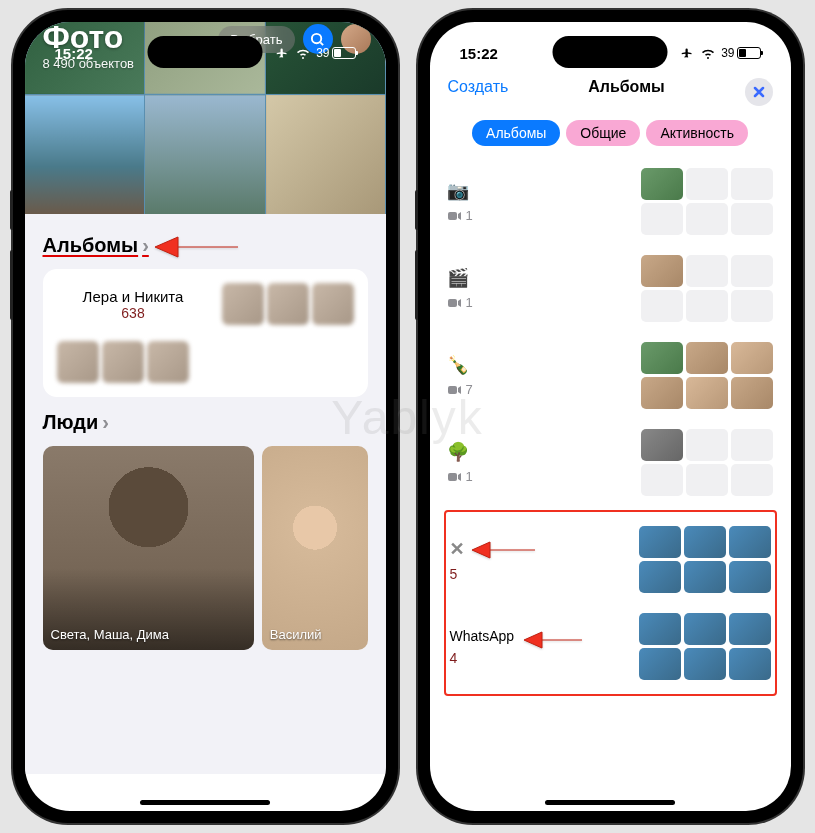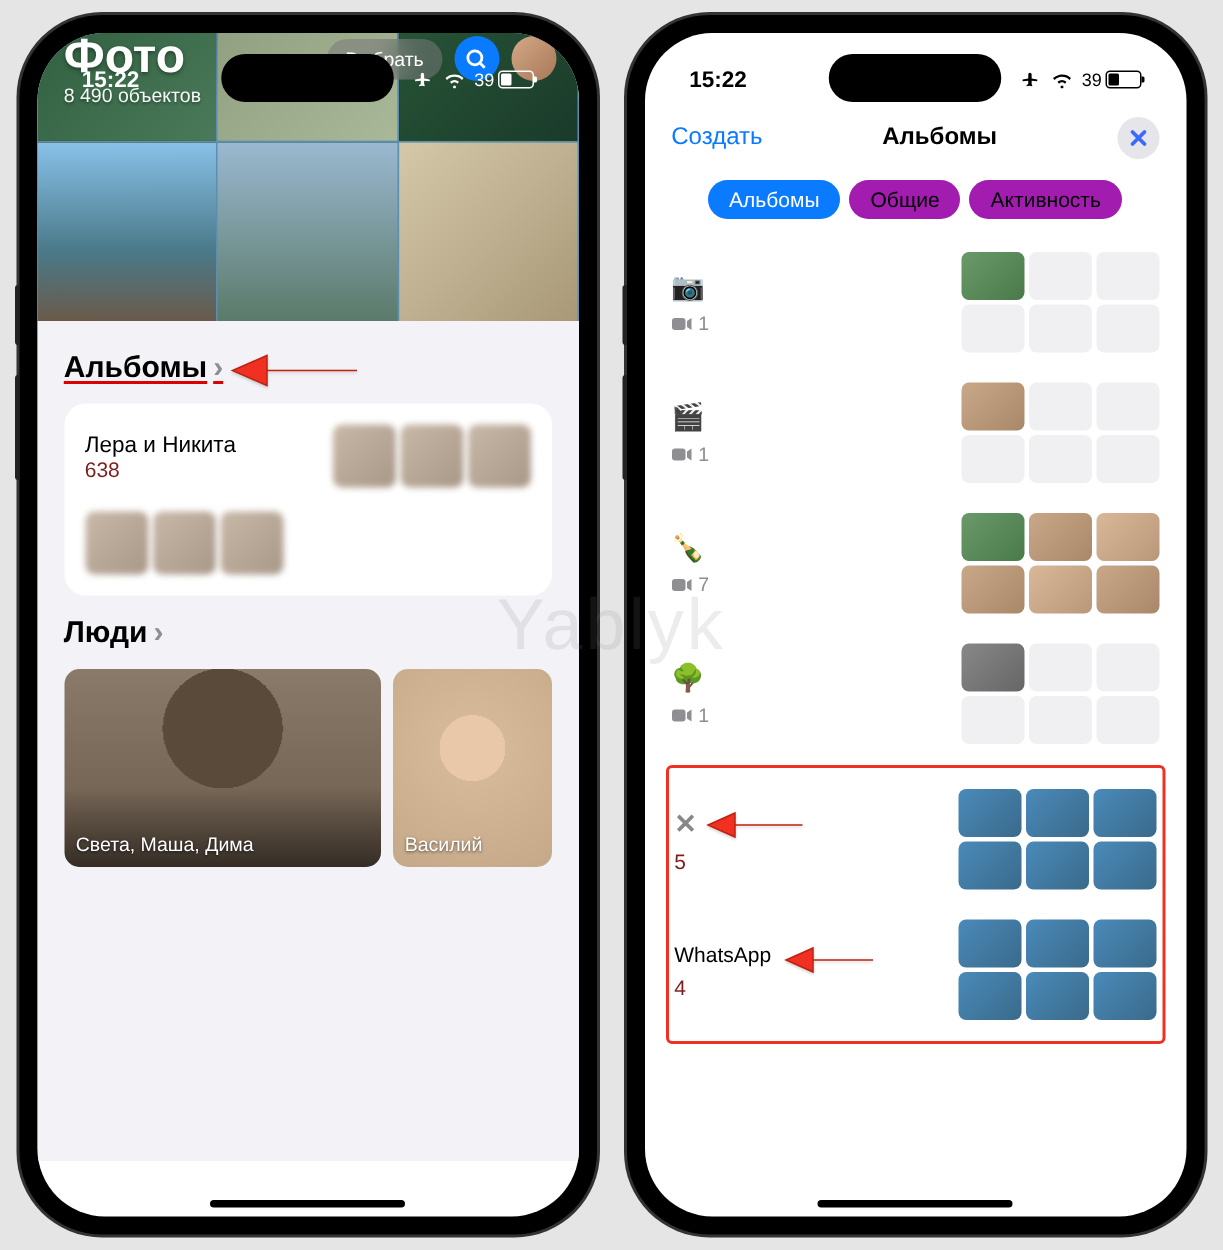--- a/index.html
+++ b/index.html
@@ -38,46 +38,46 @@
 .circ { width:30px; height:30px; border-radius:50%; background:#0a7aff; display:flex; align-items:center; justify-content:center; }
 .avatar { width:30px; height:30px; border-radius:50%; background:linear-gradient(135deg,#d4a888,#a87858); }
 
 .content { background:#f2f2f7; padding:12px 18px; }
 .section-head { display:flex; align-items:center; gap:4px; font-size:20px; font-weight:700; margin:8px 0 12px; position:relative; }
 .section-head.underline { text-decoration: underline; text-decoration-color:#d00; text-decoration-thickness:2px; text-underline-offset:3px;}
 .chev { color:#8e8e93; }
 .card { background:#fff; border-radius:14px; padding:14px; margin-bottom:14px; }
 .album-row { display:flex; align-items:center; gap:12px; margin-bottom:16px; }
 .album-row:last-child { margin-bottom:0; }
-.album-info { flex:1; }
+.album-info { flex:1;text-align:center; }
 .album-name { font-size:15px; font-weight:500; }
 .album-count { font-size:14px; color:#7f1d1d; }
 .album-thumbs { display:flex; gap:3px; }
 .blur-thumb { width:42px; height:42px; border-radius:6px; background:linear-gradient(135deg,#c8b8a8,#a89888); filter:blur(2px); }
 .pin-icon { width:20px; height:20px; color:#666; }
 
 .arrow-red { position:absolute; }
 .arrow-svg { filter: drop-shadow(0 1px 1px rgba(0,0,0,0.2)); }
 
 .people-grid { display:flex; gap:8px; }
-.person-big { flex:2; height:132px; border-radius:10px; background:linear-gradient(180deg,#8a7a6a,#6a5a4a); position:relative; overflow:hidden; }
+.person-big { flex:2; height:204px; border-radius:10px; background:linear-gradient(180deg,#8a7a6a,#6a5a4a); position:relative; overflow:hidden; }
 .person-big::before { content:""; position:absolute; inset:0; background: radial-gradient(circle at 50% 30%, #5a4a3a 0, #5a4a3a 40px, transparent 40px), linear-gradient(180deg,transparent 60%,rgba(0,0,0,0.5)); }
 .person-label { position:absolute; bottom:8px; left:8px; color:#fff; font-size:13px; font-weight:500; text-shadow:0 1px 2px rgba(0,0,0,0.6); }
 .person-col { flex:1; display:flex; flex-direction:row; gap:8px; }
 .person-small { flex:1; border-radius:10px; position:relative; overflow:hidden; }
 .ps1 { background: radial-gradient(circle at 50% 40%, #e8c8a8 0, #e8c8a8 22px, #d4b898 22px, #c4a888); }
 .ps2 { background: radial-gradient(circle at 50% 40%, #e8c8a8 0, #e8c8a8 22px, #f4d438 22px, #e4c428); }
 
 
-.nav-bar { display:flex; justify-content:space-between; align-items:center; padding:8px 18px;gap:36px; }
+.nav-bar { display:flex; justify-content:space-between; align-items:flex-start; padding:8px 18px;gap:36px; }
 .nav-link { color:#0a7aff; font-size:16px; }
 .nav-title { font-size:16px; font-weight:600; }
 .close-x { width:28px; height:28px; border-radius:50%; background:#e5e5ea; color:#8e8e93; display:flex; align-items:center; justify-content:center; font-weight:600; }
 .seg { display:flex; gap:6px; justify-content:center; padding:6px 18px 12px; }
-.seg-item { padding:5px 14px; border-radius:14px; font-size:14px; background:#a21caf; color:#000; }
+.seg-item { padding:5px 14px; border-radius:14px; font-size:14px; background:#f9a8d4; color:#000; }
 .seg-item.active { background:#0a7aff; color:#fff; }
 
 .albums-list { padding:0 18px 12px; }
 .alb-row { display:flex; align-items:center; padding:10px 0; gap:10px; position:relative; }
 .alb-left { display:flex; flex-direction:column; gap:6px; flex:1; }
 .alb-icon { font-size:18px; }
 .video-count { display:flex; align-items:center; gap:4px; color:#8e8e93; font-size:13px; }
 .thumb-grid { display:grid; grid-template-columns:repeat(3,42px); grid-template-rows:repeat(2,32px); gap:3px; }
 .thumb-grid.full .th { background:linear-gradient(135deg,#4a8aba,#3a6a8a); }
 .th { border-radius:5px; background:#f0f0f2; }

